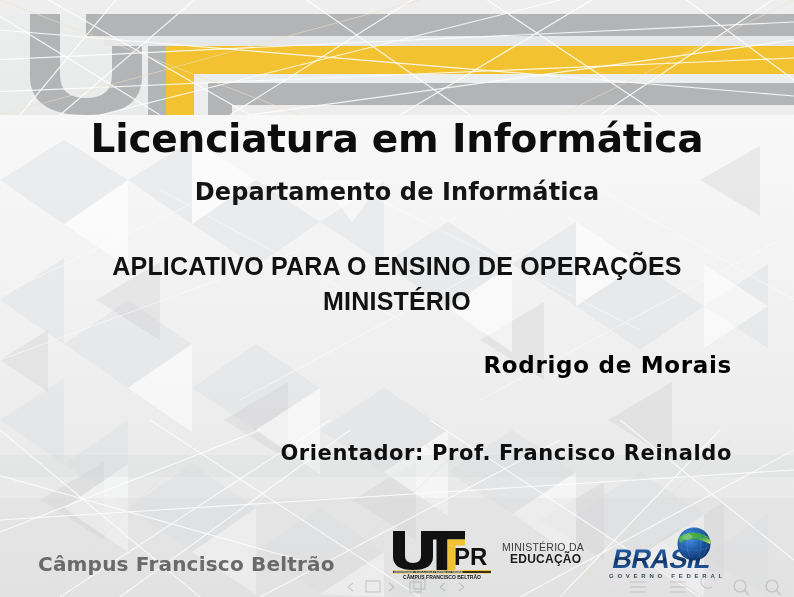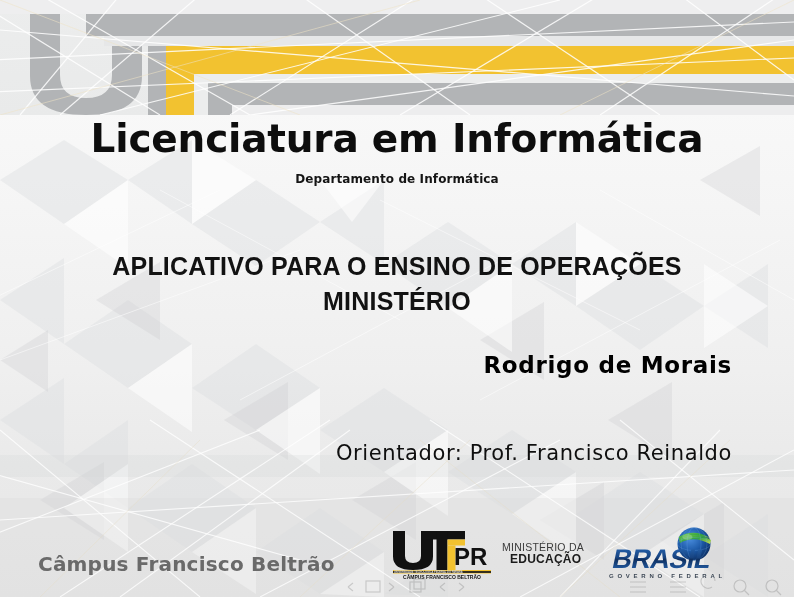--- a/index.html
+++ b/index.html
@@ -57,24 +57,24 @@
     text-align: center;
   }
   .course-title {
     font-size: 39px;
     font-weight: bold;
     color: #0d0d0d;
     letter-spacing: -0.2px;
     line-height: 1.05;
   }
   .dept-title {
-    font-size: 12px;
+    font-size: 24px;
     font-weight: bold;
     color: #151515;
-    margin-top: 12px;
+    margin-top: 18px;
     letter-spacing: 0.1px;
   }
 
   .work-title {
     position: absolute;
     left: 0;
     top: 249px;
     width: 794px;
     text-align: center;
     font-family: "Liberation Sans", sans-serif;
@@ -95,21 +95,21 @@
     font-weight: bold;
     color: #000000;
     letter-spacing: 0.7px;
   }
 
   .advisor {
     position: absolute;
     right: 62px;
     top: 441px;
     font-size: 21px;
-    font-weight: normal;
+    font-weight: bold;
     color: #0f0f0f;
     letter-spacing: 0.6px;
   }
 
   .campus {
     position: absolute;
     left: 38px;
     top: 552px;
     font-size: 20px;
     font-weight: bold;

